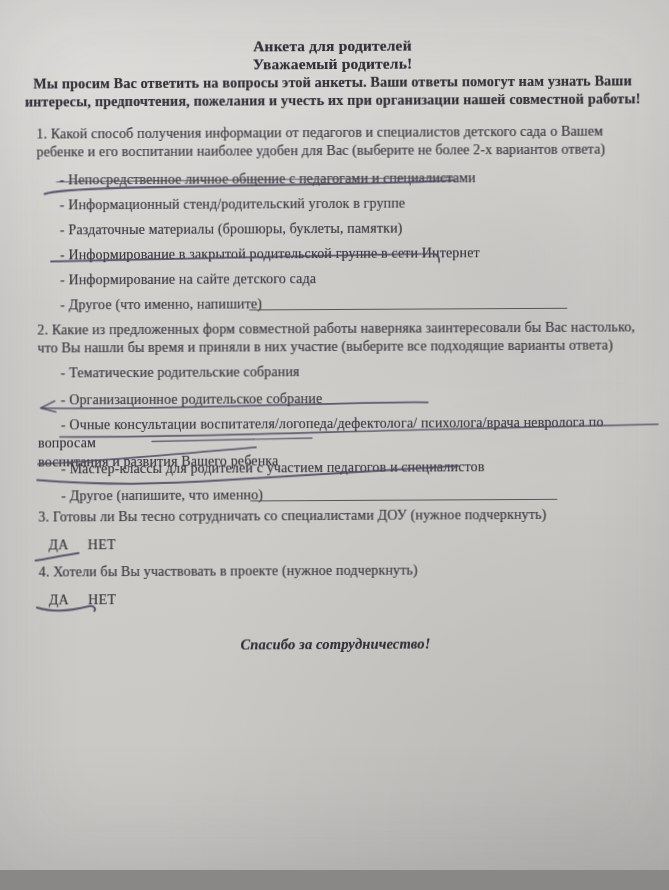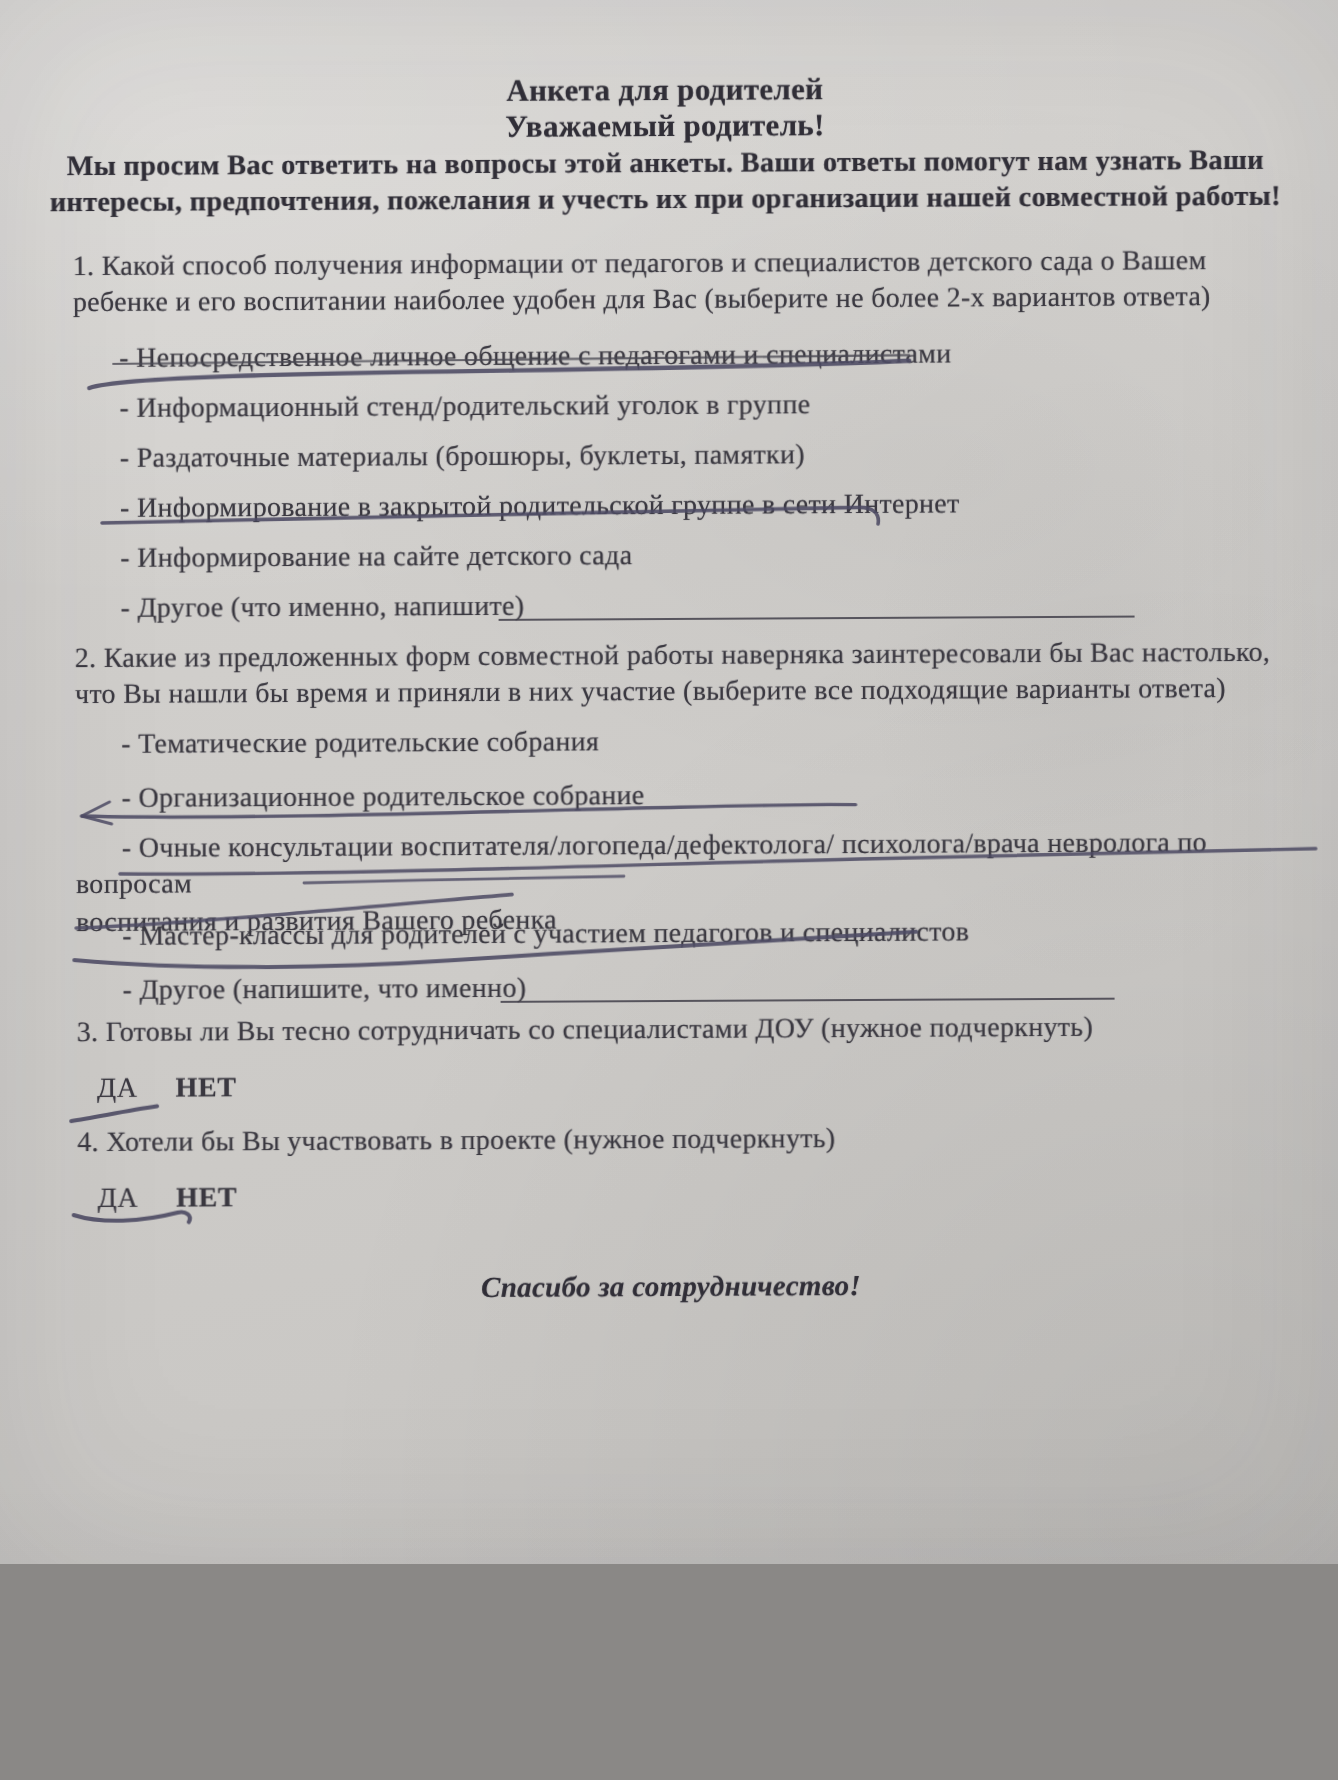--- a/index.html
+++ b/index.html
@@ -1,17 +1,17 @@
 <!DOCTYPE html>
 <html><head>
 <meta charset="utf-8">
 <style>
   html,body{margin:0;padding:0;background:#8a8886;}
   .page{
-    position:relative;width:669px;height:782px;overflow:hidden;
+    position:relative;width:669px;height:870px;overflow:hidden;
     background:
       radial-gradient(ellipse 820px 420px at 12% 6%, rgba(255,255,255,0.20), transparent 62%),
       radial-gradient(ellipse 700px 760px at 88% 96%, rgba(0,0,0,0.07), transparent 62%),
       radial-gradient(ellipse 500px 300px at 70% 30%, rgba(0,0,0,0.035), transparent 65%),
       linear-gradient(168deg,#d6d4d1 0%,#cfcdca 45%,#c7c5c2 100%);
     box-shadow: inset 0 0 90px rgba(40,40,45,0.10);
     font-family:"Liberation Serif","DejaVu Serif",serif;
     color:#3a3840;
   }
   .shade{position:absolute;pointer-events:none;}
@@ -33,21 +33,21 @@
   .q1text{top:124px;}
   .q2text{top:320px;}
   .q3text{top:507px;}
   .q4text{top:562px;}
   .opt{position:absolute;left:38px;width:620px;line-height:18.3px;}
   .opt .ln{display:block;}
   .opt .ind{text-indent:23px;}
   .yn{position:absolute;left:48px;letter-spacing:0.3px;}
   .yn1{top:536px;}
   .yn2{top:591px;}
-  .yn .no{margin-left:19px;font-weight:bold;}
+  .yn .no{margin-left:19px;}
   .thanks{top:636px;font-size:14.5px;font-style:italic;}
   .blank-line{position:absolute;height:12px;border-bottom:1.2px solid rgba(66,64,74,0.85);}
   .q1-blank{left:250px;top:297px;width:318px;}
   .q2-blank{left:250px;top:488px;width:307px;}
   svg.pen{position:absolute;left:0;top:0;pointer-events:none;}
   svg.pen path{fill:none;stroke-linecap:round;stroke-linejoin:round;}
 </style>
 </head>
 <body>
 

